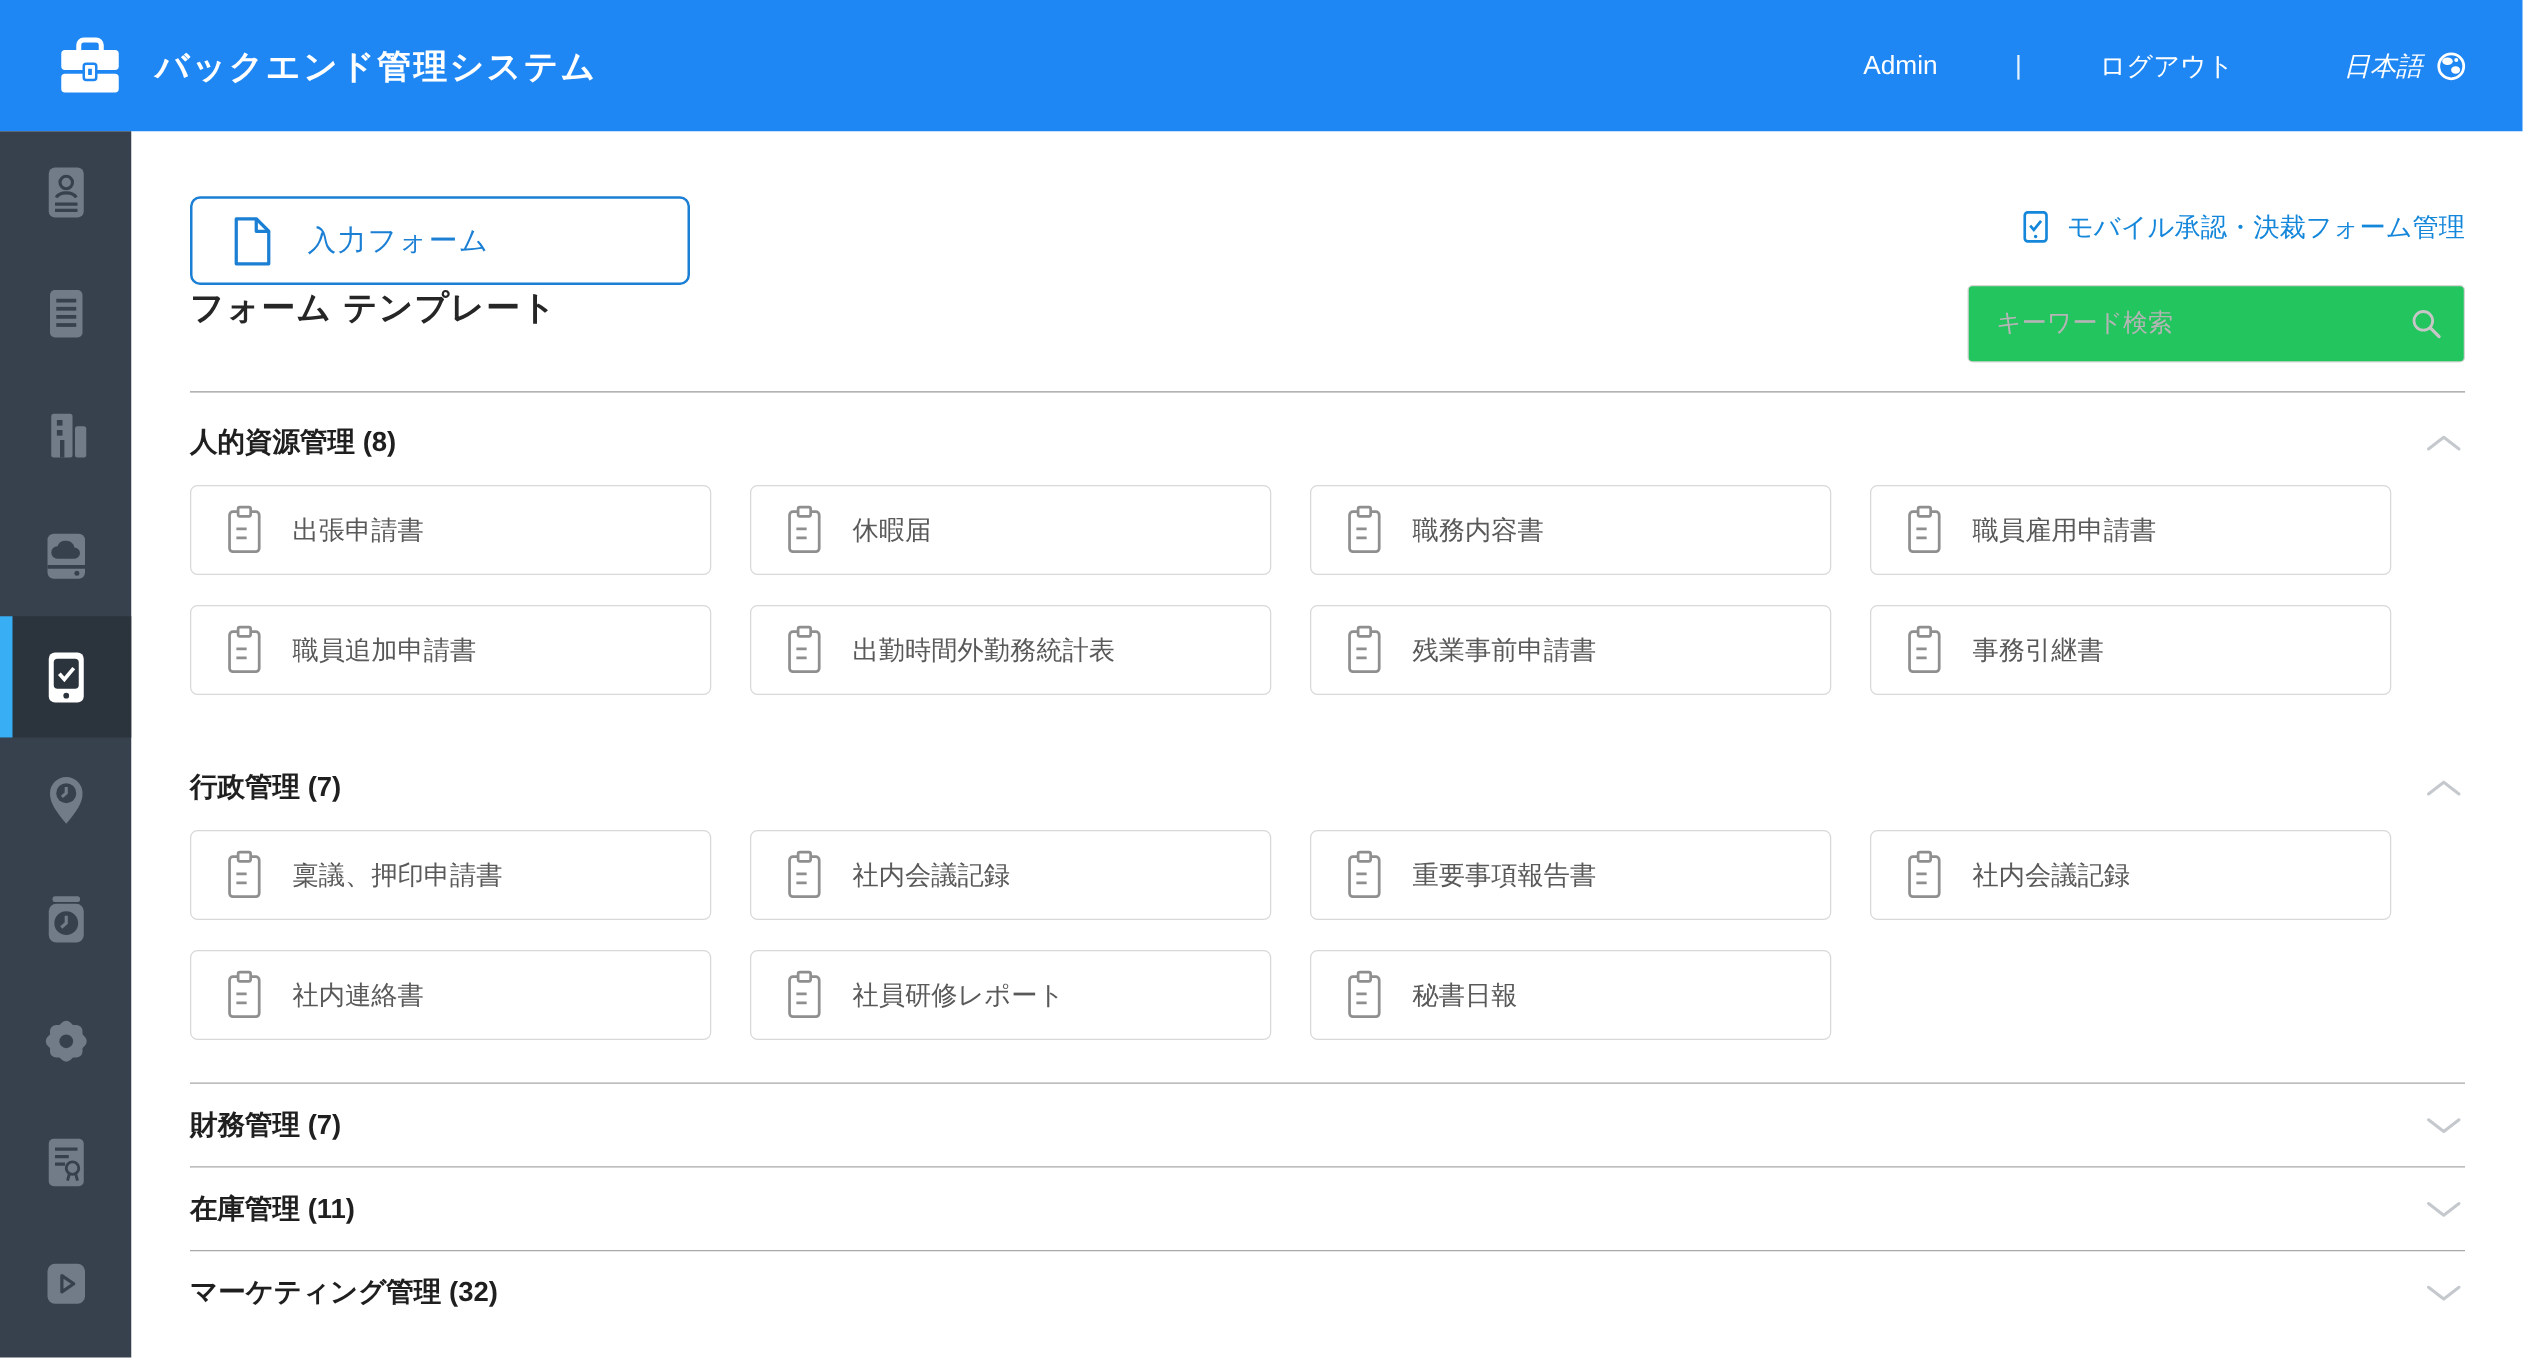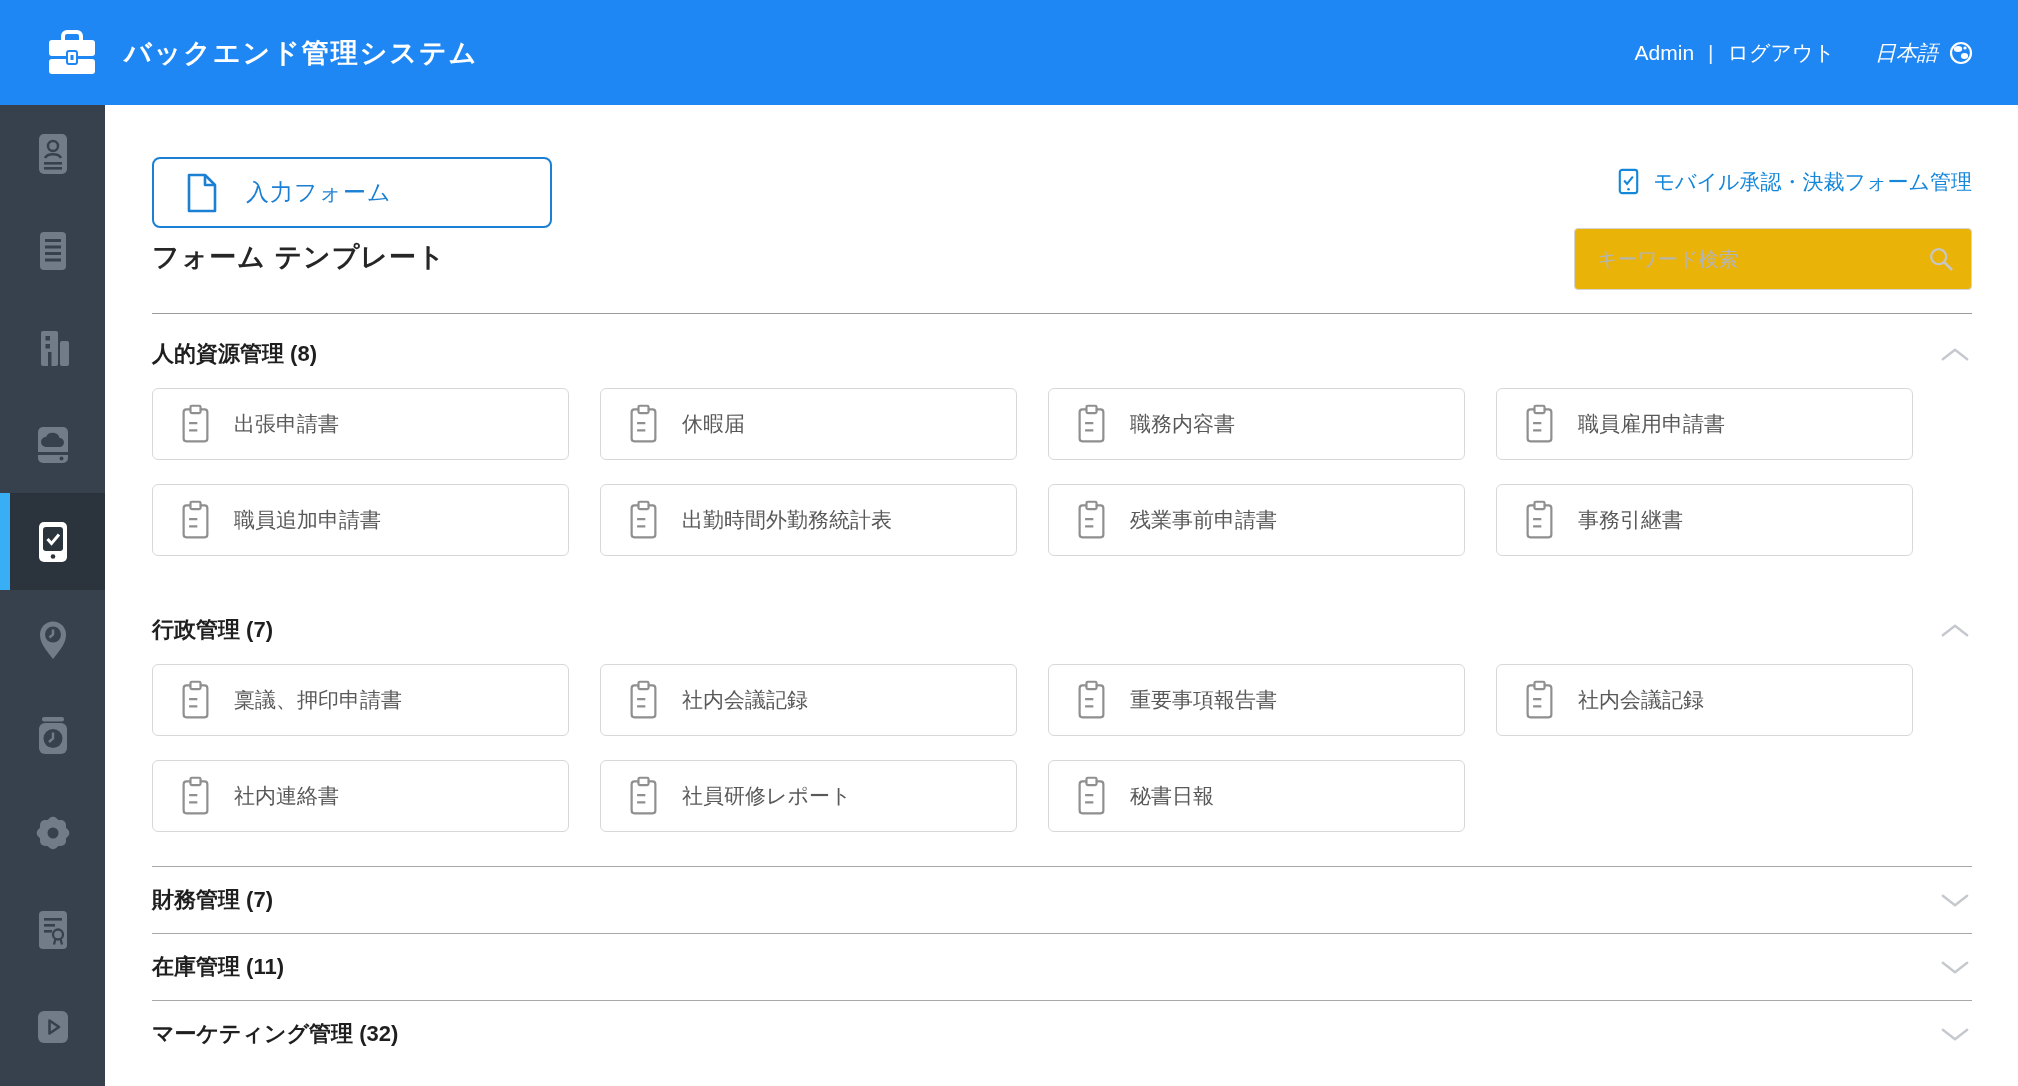--- a/index.html
+++ b/index.html
@@ -2,21 +2,21 @@
 <html><head>
 <meta charset="utf-8">
 <style>
   html,body{margin:0;padding:0;background:#fff;width:2018px;height:1086px;overflow:hidden;
     font-family:"Liberation Sans","DejaVu Sans",sans-serif;}
   
   .header{position:absolute;top:0;left:0;width:2018px;height:105px;background:#1E87F3;
     display:flex;align-items:center;padding:0 44px 0 46px;box-sizing:border-box;}
   .logo{width:52px;height:48px;display:flex;}
   .app-title{color:#fff;font-size:27px;font-weight:600;margin-left:26px;letter-spacing:2px;}
-  .header-right{margin-left:auto;display:flex;align-items:center;color:#fff;font-size:21px;}
+  .header-right{margin-left:auto;display:flex;align-items:center;color:#fff;font-size:21px;gap:48px;}
   .hr-sep{margin:0 14px;opacity:.9;font-weight:300;}
   .logout{cursor:pointer;}
   .lang{margin-left:40px;cursor:pointer;display:flex;align-items:center;font-style:italic;}
   .globe{width:26px;height:26px;margin-left:10px;display:flex;}
   
   .sidebar{position:absolute;top:105px;left:0;width:105px;height:981px;background:#37414D;}
   .side-item{height:97px;display:flex;align-items:center;justify-content:center;cursor:pointer;}
   .side-item.active{background:#2B333C;box-shadow:inset 10px 0 0 #38AFF4;}
   .side-item svg{width:48px;height:48px;}
   .icn{display:flex;}
@@ -24,24 +24,24 @@
   .main{position:absolute;left:105px;top:105px;width:1913px;height:981px;box-sizing:border-box;
     padding:52px 46px 0 47px;}
   .toolbar{display:flex;justify-content:space-between;align-items:flex-start;}
   .input-form-btn{width:400px;height:71px;border:2px solid #1B7FD4;border-radius:8px;background:#fff;
     display:flex;align-items:center;padding-left:30px;box-sizing:border-box;cursor:pointer;}
   .input-form-btn .icn svg{width:36px;height:42px;}
   .input-form-btn .label{color:#1B7FD4;font-size:23px;margin-left:26px;letter-spacing:1px;}
   .mobile-link{display:flex;align-items:center;color:#1587DB;font-size:21px;margin-top:10px;cursor:pointer;text-align:center;}
   .mobile-link .icn{margin-right:11px;}
   .mobile-link .icn svg{width:29px;height:29px;}
-  .title-row{display:flex;justify-content:space-between;align-items:center;margin-top:0;}
+  .title-row{display:flex;justify-content:space-between;align-items:flex-start;margin-top:0;}
   .page-title{font-size:27px;font-weight:700;color:#262626;letter-spacing:1px;margin-bottom:4px;}
   .search-box{width:398px;height:62px;border:1px solid #D5D5D5;border-radius:4px;box-sizing:border-box;
-    display:flex;align-items:center;padding:0 16px 0 20px;background:#eab308;font-family:Liberation Serif, serif;}
+    display:flex;align-items:center;padding:0 16px 0 20px;background:#22c55e;font-family:Liberation Serif, serif;}
   .search-box input{border:none;outline:none;flex:1;font-size:20px;color:#333;background:transparent;
     font-family:inherit;}
   .search-box input::placeholder{color:#B5B5B5;}
   .search-box .icn svg{width:28px;height:28px;}
   .top-divider{height:1px;background:#9B9B9B;margin-top:23px;}
   
   .sec-expanded{padding-top:20px;margin-bottom:34px;}
   .sec-head{display:flex;justify-content:space-between;align-items:center;height:40px;}
   .sec-title{font-size:22px;font-weight:700;color:#1F1F1F;}
   .chev{cursor:pointer;display:flex;padding:4px 2px;}

